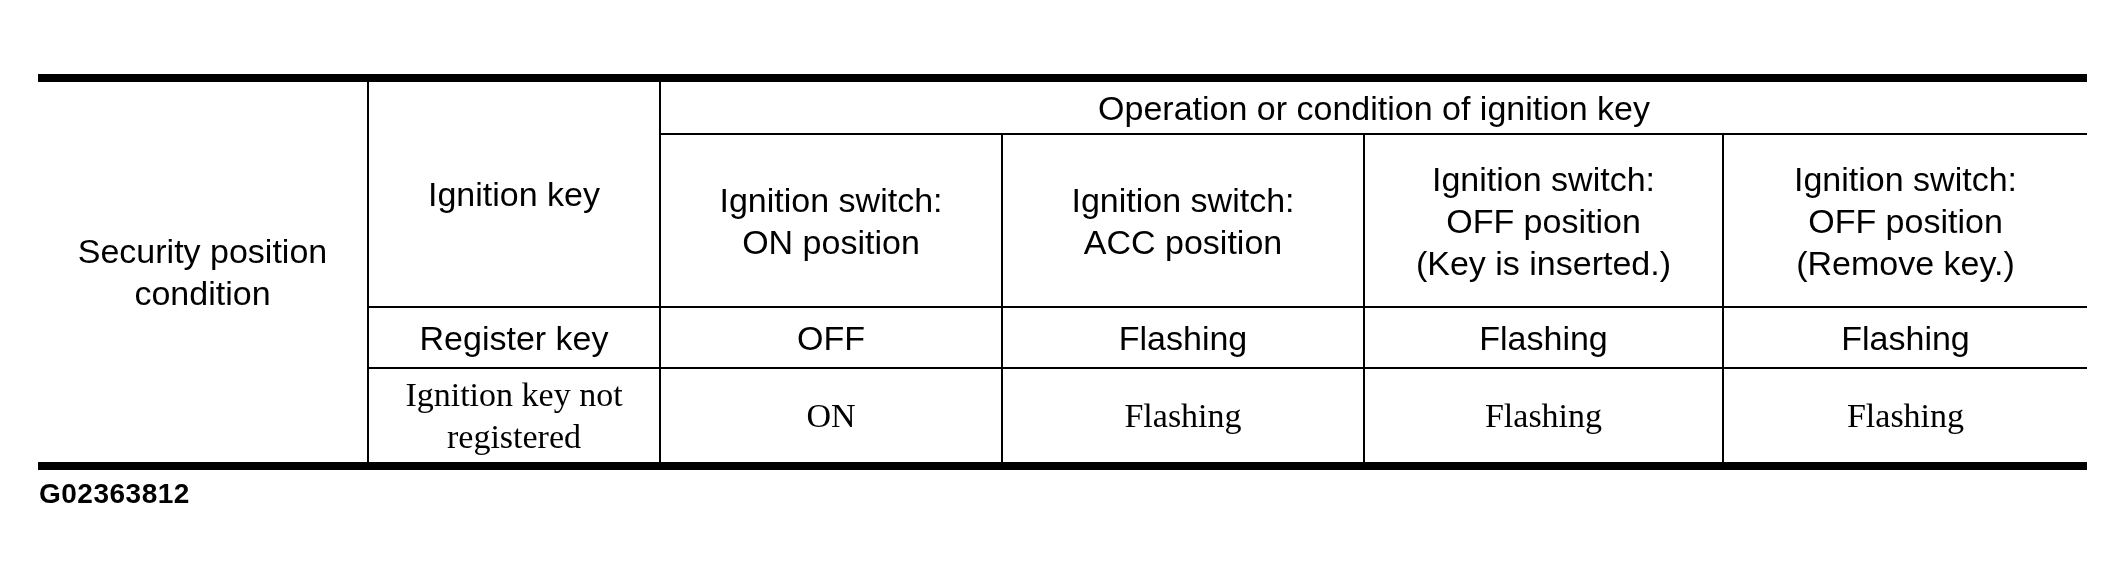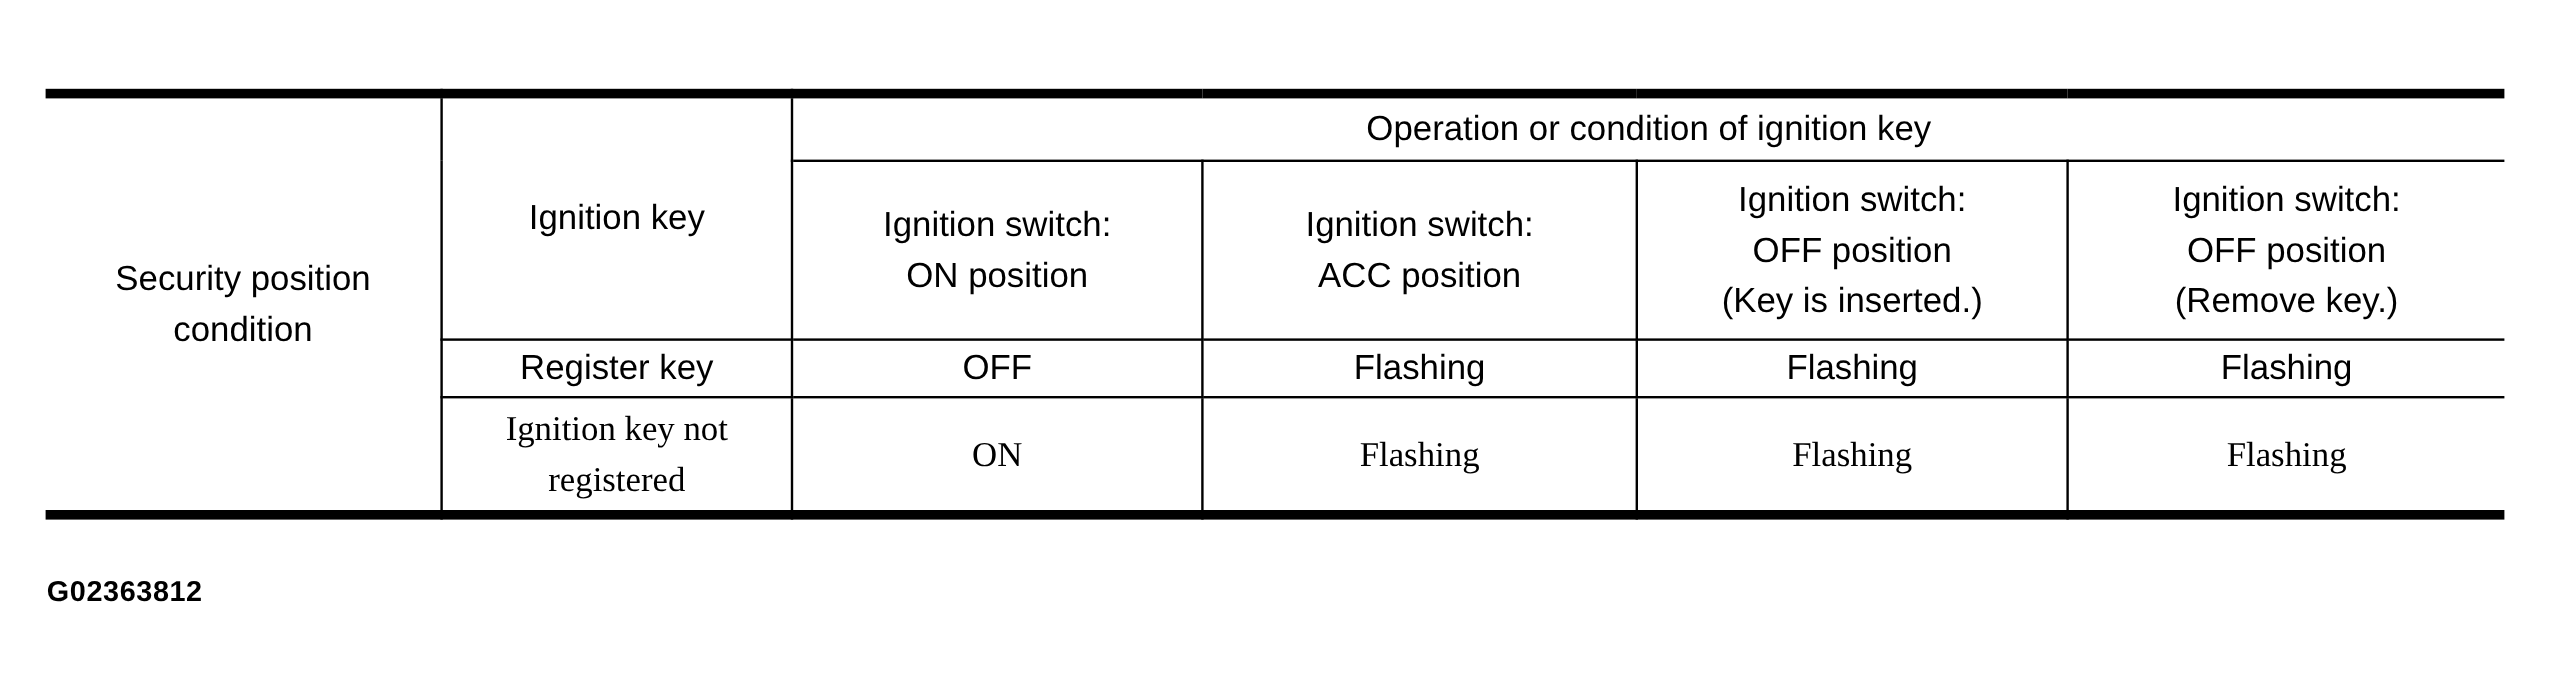--- a/index.html
+++ b/index.html
@@ -25,21 +25,21 @@
     border-top: 8px solid #000;
     border-bottom: 8px solid #000;
     border-left: none;
     border-right: none;
   }
 
   table.doc-table th,
   table.doc-table td {
     border: 2px solid #000;
     font-weight: normal;
-    font-size: 29px;
+    font-size: 34px;
     line-height: 42px;
     padding: 0;
     vertical-align: middle;
     text-align: center;
     background: #ffffff;
   }
 
   
   table.doc-table tr > *:first-child { border-left: none; }
   table.doc-table tr > *:last-child  { border-right: none; }
@@ -55,21 +55,21 @@
     padding-right: 10px;
   }
   .multiline {
     white-space: pre-line;
   }
 
   .figure-code {
     position: absolute;
     left: 39px;
     top: 481px;
-    font-size: 24px;
+    font-size: 28px;
     line-height: 26px;
     font-weight: bold;
     letter-spacing: 0.5px;
   }
 </style>
 </head>
 <body>
 
 <table class="doc-table">
   <colgroup>
@@ -80,33 +80,33 @@
     <col style="width:359px">
     <col style="width:364px">
   </colgroup>
   <tbody>
     <tr style="height:56px;">
       <th class="cell-left multiline" rowspan="4">Security position
 condition</th>
       <th rowspan="2">Ignition key</th>
       <th colspan="4">Operation or condition of ignition key</th>
     </tr>
-    <tr style="height:149px;">
+    <tr style="height:173px;">
       <th class="multiline">Ignition switch:
 ON position</th>
       <th class="multiline">Ignition switch:
 ACC position</th>
       <th class="multiline">Ignition switch:
 OFF position
 (Key is inserted.)</th>
       <th class="multiline">Ignition switch:
 OFF position
 (Remove key.)</th>
     </tr>
-    <tr style="height:48px;">
+    <tr style="height:61px;">
       <td class="row-label multiline">Register key</td>
       <td>OFF</td>
       <td>Flashing</td>
       <td>Flashing</td>
       <td>Flashing</td>
     </tr>
     <tr style="height:98px;font-family:Liberation Serif, serif;">
       <td class="row-label multiline">Ignition key not
 registered</td>
       <td>ON</td>

